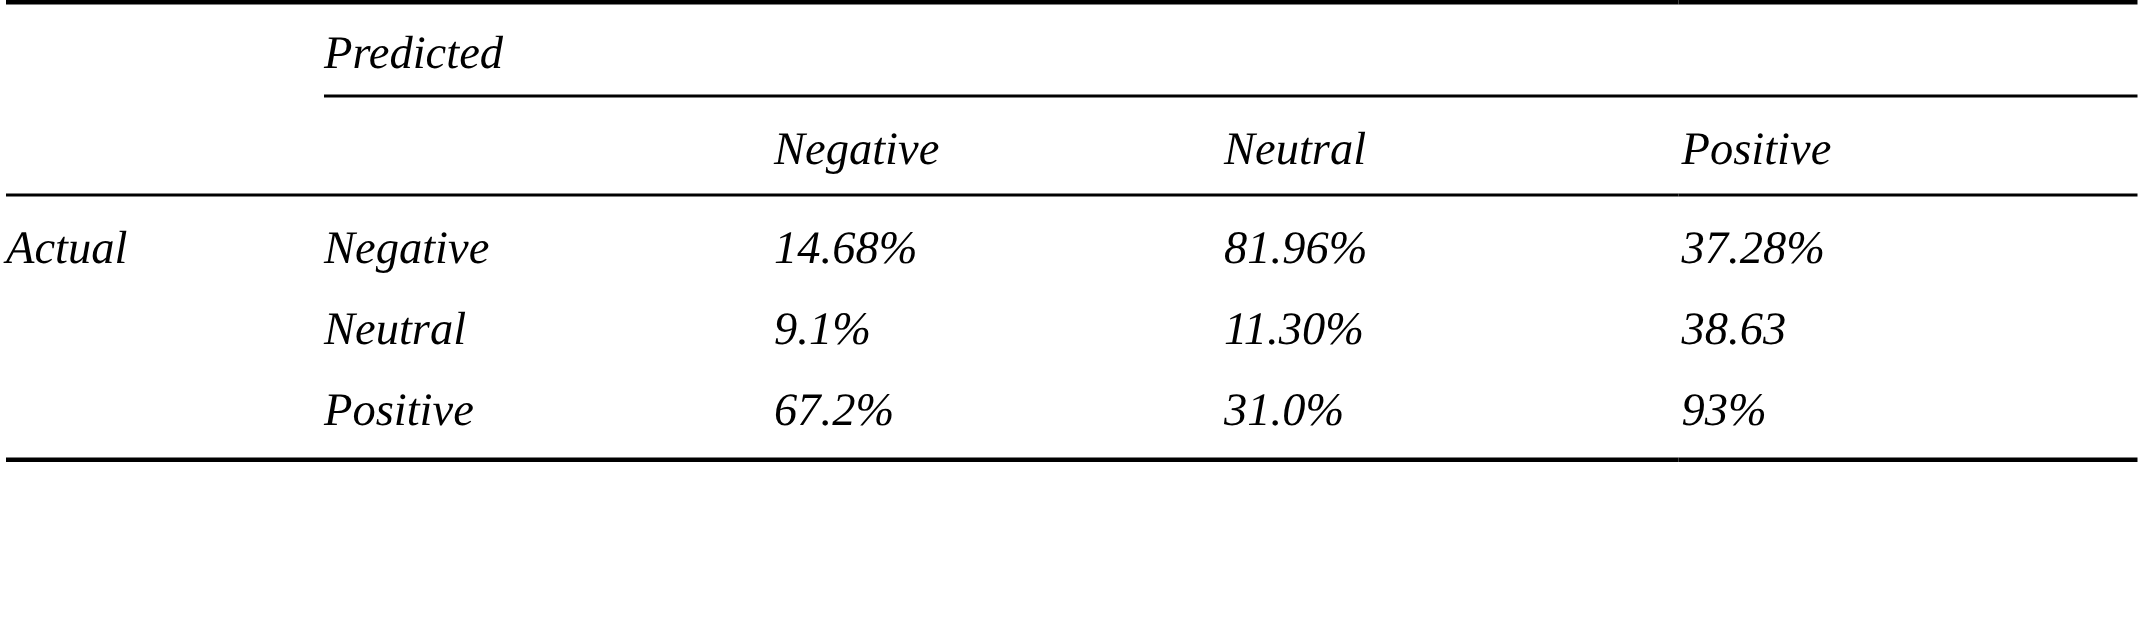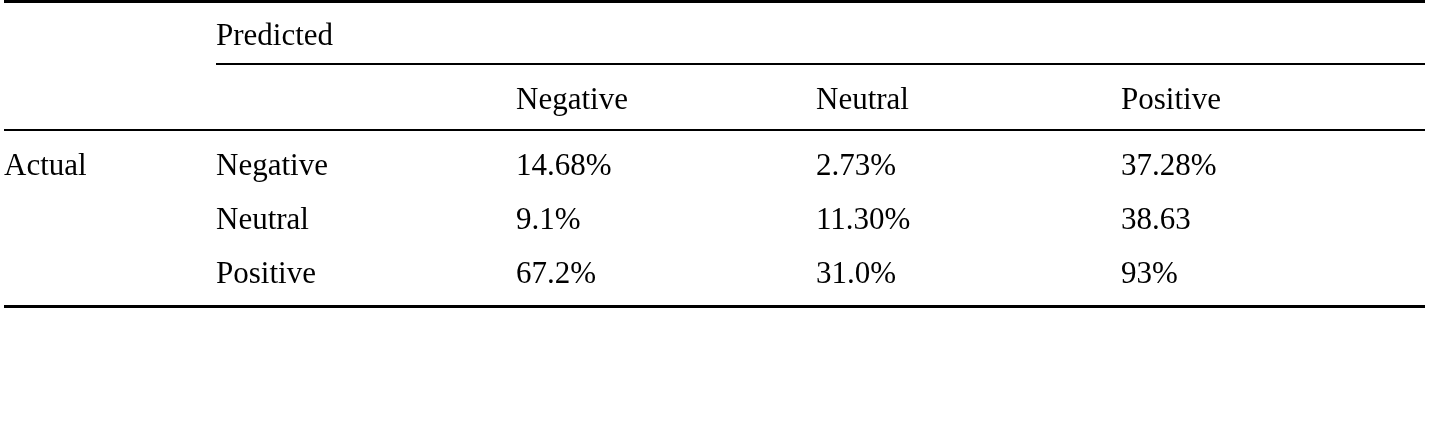--- a/index.html
+++ b/index.html
@@ -41,20 +41,21 @@
     width: 1429px;
     box-sizing: border-box;
     padding: 0 4px;
   }
 
   table.conf {
     border-collapse: collapse;
     width: 1421px;
     table-layout: fixed;
     font-size: 31px;
+    font-style: italic;
   }
 
   table.conf td, table.conf th {
     padding: 0;
     font-weight: normal;
     text-align: left;
     vertical-align: baseline;
   }
 
   
@@ -162,21 +163,21 @@
         </tr>
 
         <tr class="rule-mid">
           <td colspan="5"></td>
         </tr>
 
         <tr class="datarow first">
           <td>Actual</td>
           <td>Negative</td>
           <td class="cell-pad-left">14.68%</td>
-          <td class="cell-pad-left">2.73%</td>
+          <td class="cell-pad-left">81.96%</td>
           <td class="cell-pad-left">37.28%</td>
         </tr>
 
         <tr class="datarow">
           <td></td>
           <td>Neutral</td>
           <td class="cell-pad-left">9.1%</td>
           <td class="cell-pad-left">11.30%</td>
           <td class="cell-pad-left">38.63</td>
         </tr>

